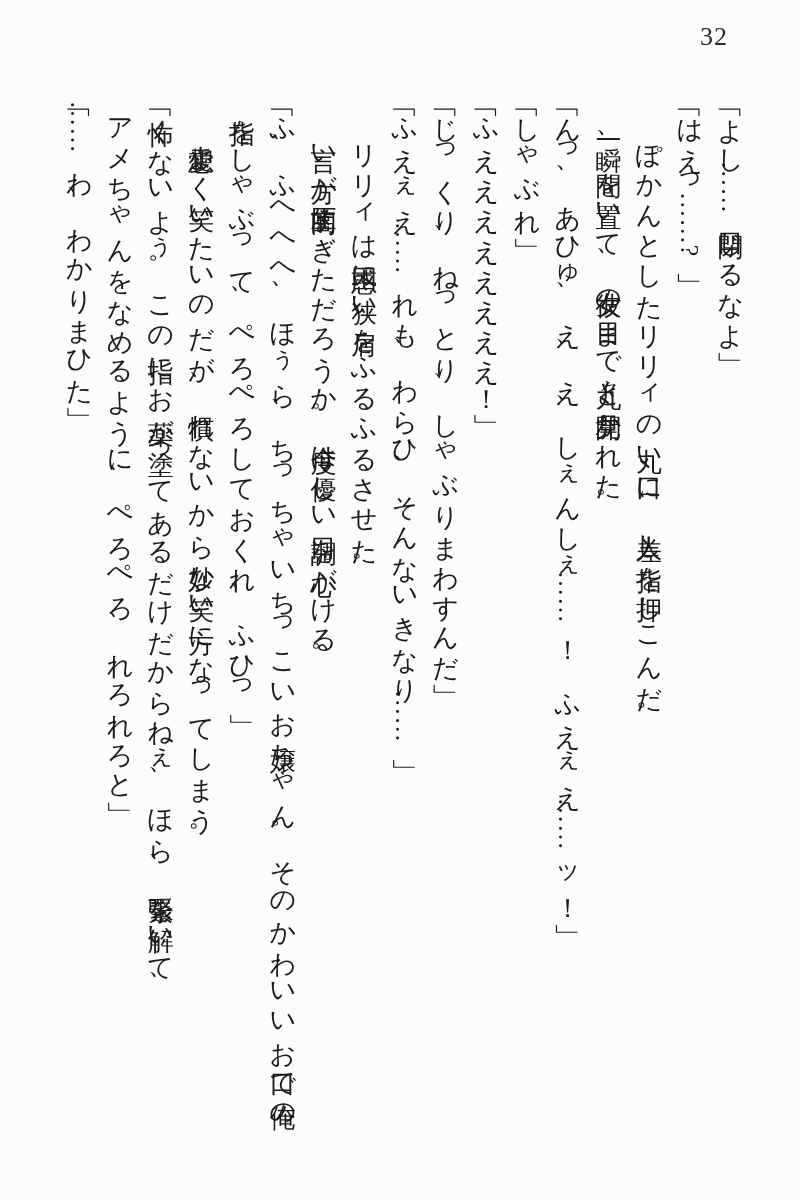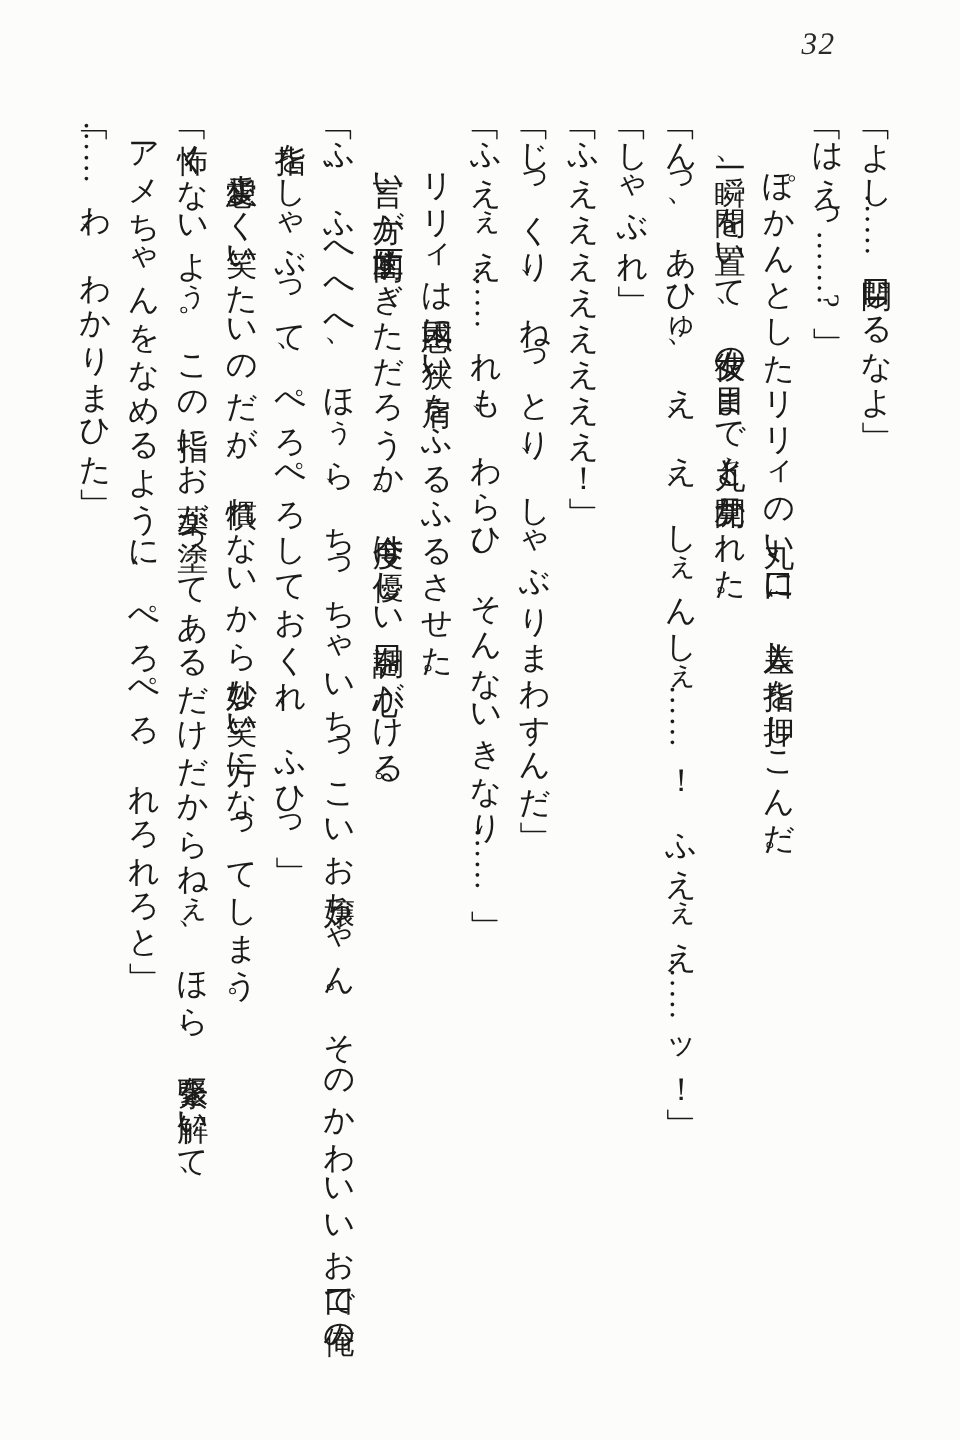--- a/index.html
+++ b/index.html
@@ -15,22 +15,21 @@
   }
   .page {
     position: absolute;
     inset: 0;
   }
   .page-number {
     position: absolute;
     top: 22px;
     left: 668px;
     width: 60px;
-    text-align: left;
-    font-style: italic;
+    text-align: right;
     font-size: 26px;
     letter-spacing: 1px;
   }
   .text-block {
     position: absolute;
     top: 100px;
     right: 50px;
     height: 1020px;
     writing-mode: vertical-rl;
     text-orientation: mixed;

